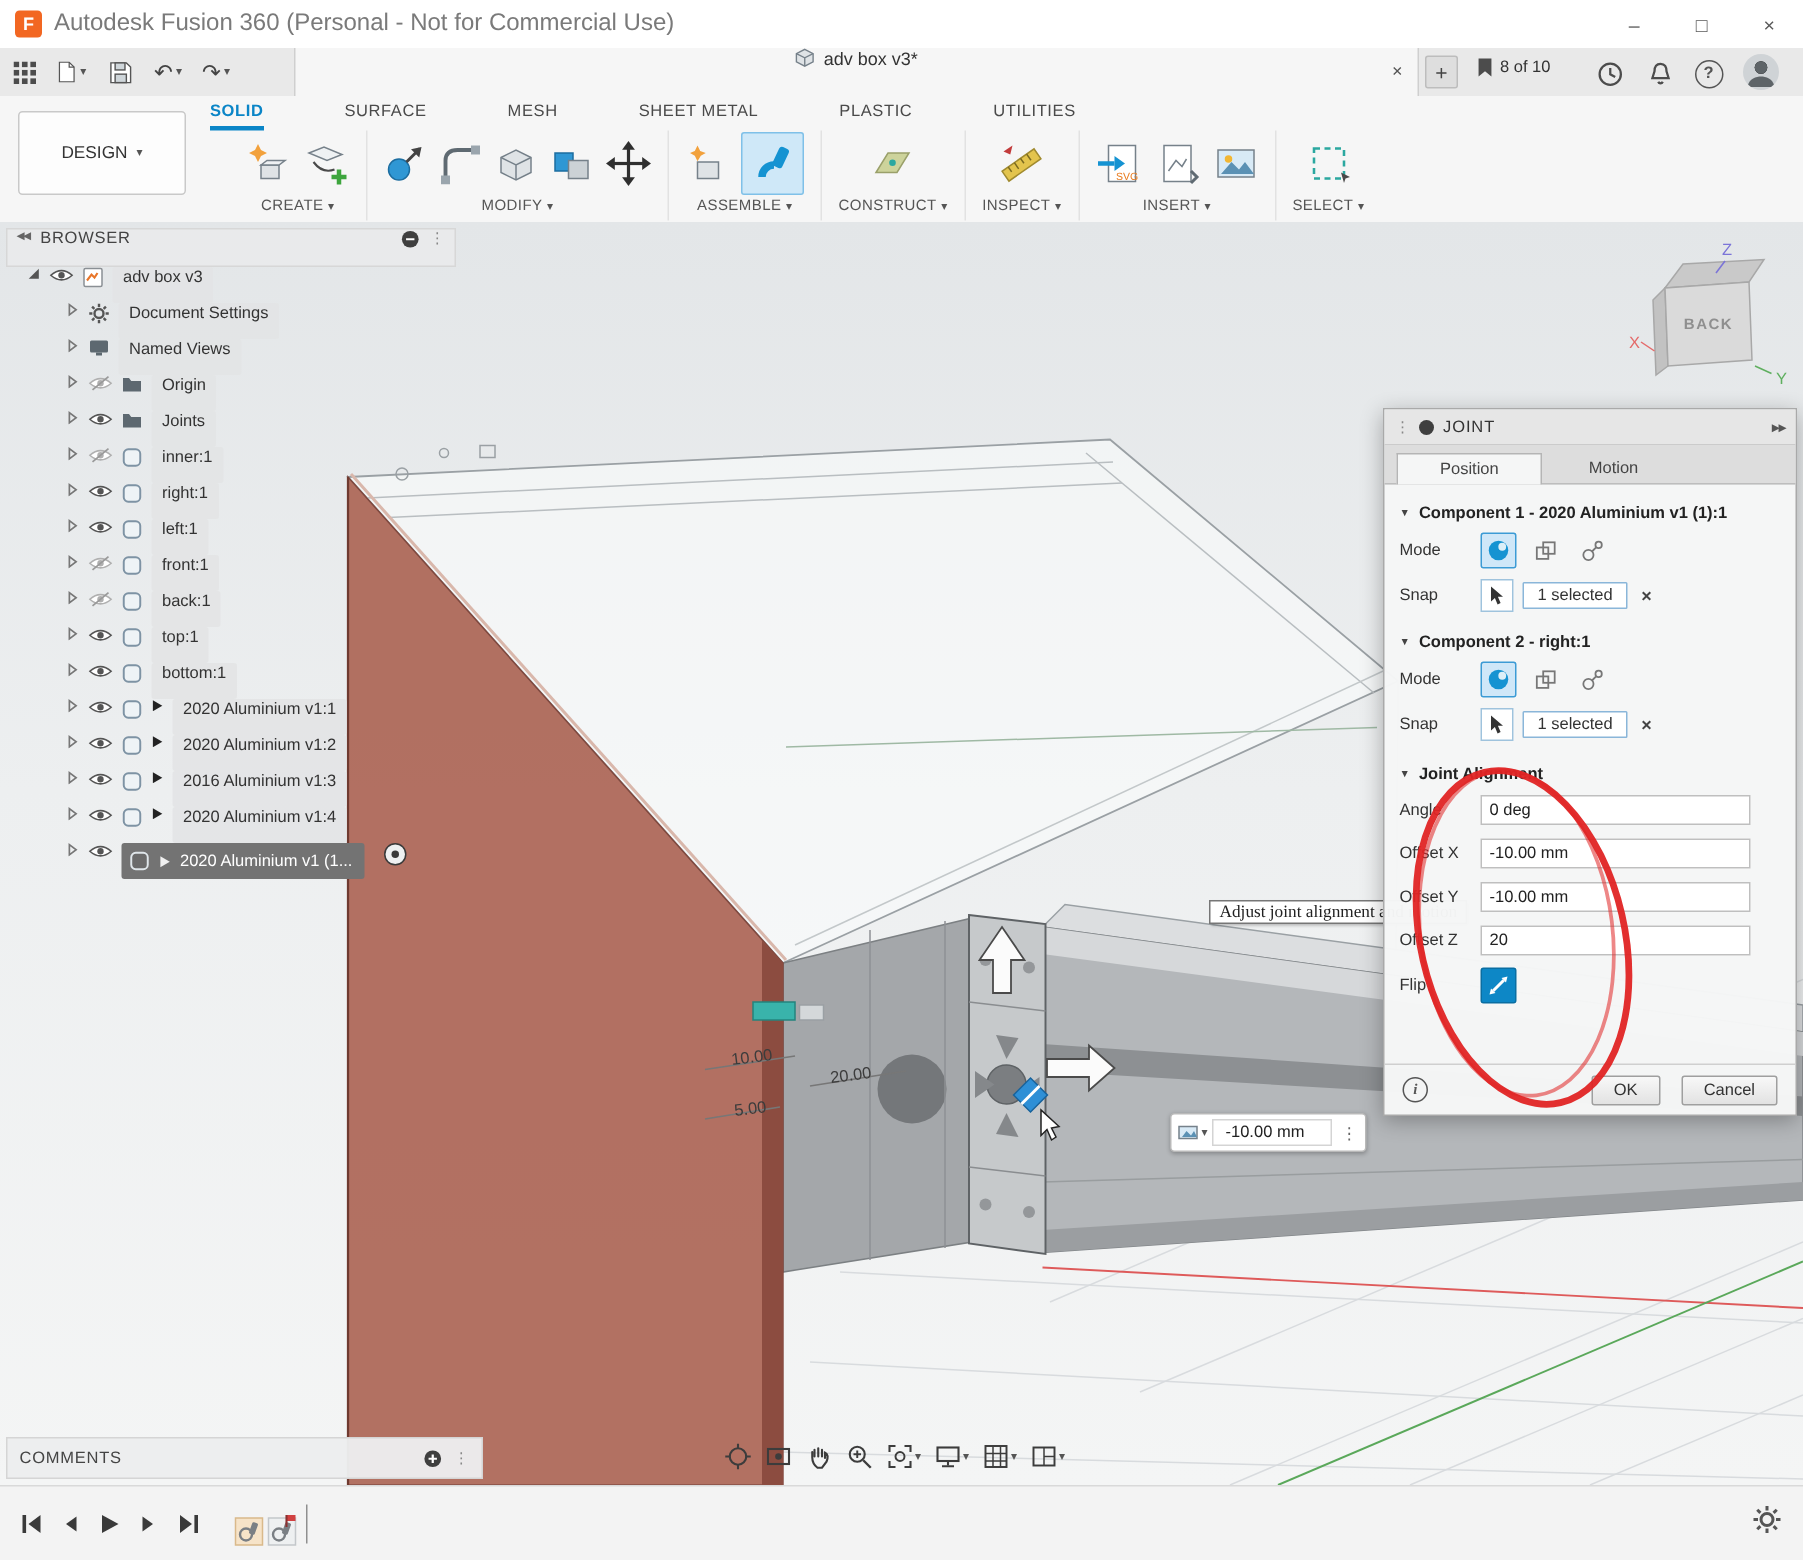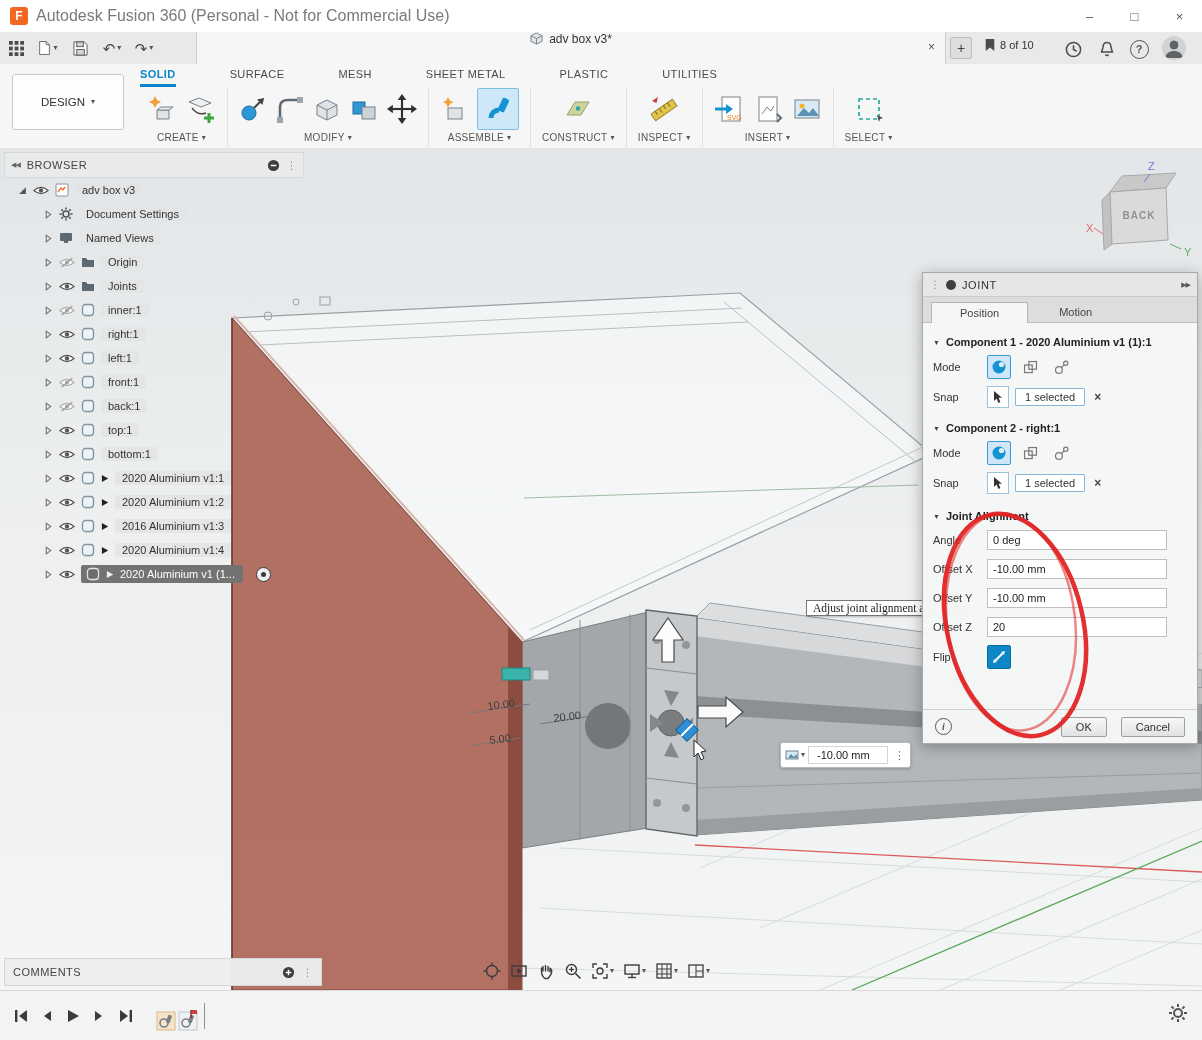--- a/index.html
+++ b/index.html
@@ -39,21 +39,21 @@
 
   
   .ribbon{position:absolute;left:0;top:64px;width:1202px;height:84px;background:#f6f6f6;
           border-bottom:1px solid #d0d0d0}
   .rtabs{position:absolute;left:140px;top:0;height:23px;display:flex;gap:54px;align-items:flex-end}
   .rtab{font-size:11px;color:#4a4a4a;letter-spacing:.4px;padding-bottom:4px;border-bottom:3px solid transparent}
   .rtab.active{color:#0a85c7;border-bottom-color:#0a85c7;font-weight:bold}
   .design-btn{position:absolute;left:12px;top:10px;width:110px;height:54px;background:#fdfdfd;
               border:1px solid #c9c9c9;border-radius:3px;display:flex;align-items:center;
               justify-content:center;gap:6px;font-size:11.5px;color:#333}
-  .rgroups{position:absolute;left:136px;top:23px;height:60px;display:flex}
+  .rgroups{position:absolute;left:153px;top:23px;height:60px;display:flex}
   .rgroup{display:flex;flex-direction:column;align-items:center;padding:1px 11px 0;border-right:1px solid #e2e2e2}
   .ricons{display:flex;align-items:center;gap:9px;height:42px}
   .ric{display:flex;align-items:center;justify-content:center}
   .ric-active{width:40px;height:40px;background:#cfe8f8;border:1px solid #7fc0e8;border-radius:2px;
               display:flex;align-items:center;justify-content:center}
   .rlabel{font-size:10px;color:#555;margin-top:2px;display:flex;gap:3px;align-items:center;letter-spacing:.3px}
 
   
   .canvas{position:absolute;left:0;top:148px;width:1202px;height:842px;
           background:linear-gradient(180deg,#e3e6e8 0%,#edeff0 45%,#f4f5f5 100%);overflow:hidden}
@@ -64,24 +64,24 @@
             border-radius:3px;display:flex;align-items:center;z-index:21;box-shadow:0 1px 3px rgba(0,0,0,.25);padding:0 2px}
   .fb-val{font-size:11px;color:#222;border:1px solid #d4d4d4;background:#fff;padding:2px 8px;margin:0 3px;min-width:62px;text-align:left}
   .fb-dots{font-size:11px;color:#666;padding:0 3px}
   .viewcube{position:absolute;left:1084px;top:12px;width:115px;height:102px;z-index:6}
   .navbar{position:absolute;left:480px;top:810px;height:26px;display:flex;align-items:center;gap:3px;z-index:25}
   .navbtn{display:flex;align-items:center;justify-content:center;gap:1px;padding:2px 3px}
 
   
   .browser{position:absolute;left:4px;top:152px;width:300px;z-index:30}
   .bheader{height:24px;background:rgba(233,234,235,.96);border:1px solid #d7d7d7;display:flex;
-           align-items:center;font-size:11px;color:#444;letter-spacing:.5px;padding:0 6px;gap:7px}
+           align-items:flex-start;font-size:11px;color:#444;letter-spacing:.5px;padding:0 6px;gap:7px}
   .bh-left{font-size:7px;color:#666;letter-spacing:-1px}
   .bh-spacer{flex:1}
-  .brow{display:flex;align-items:center;height:24px;padding-left:40px;gap:5px;font-size:11px;color:#333;position:relative}
+  .brow{display:flex;height:24px;padding-left:40px;gap:5px;font-size:11px;color:#333;position:relative}
   .brow.root{padding-left:14px}
   .tri{width:10px;display:flex}
   .eyew{width:17px;display:flex}
   .bic{width:15px;display:flex}
   .blabel{background:rgba(227,228,229,.88);padding:1px 7px;border-radius:2px;white-space:nowrap}
   .rowsel{display:flex;align-items:center;gap:5px;background:#737373;color:#fff;border-radius:2px;padding:2px 8px 2px 5px}
   .radio{width:13px;height:13px;border:1.5px solid #3a3a3a;border-radius:50%;background:#eef0f1;
          display:flex;align-items:center;justify-content:center;margin-left:8px}
   .radio i{width:5px;height:5px;border-radius:50%;background:#3a3a3a}
 

